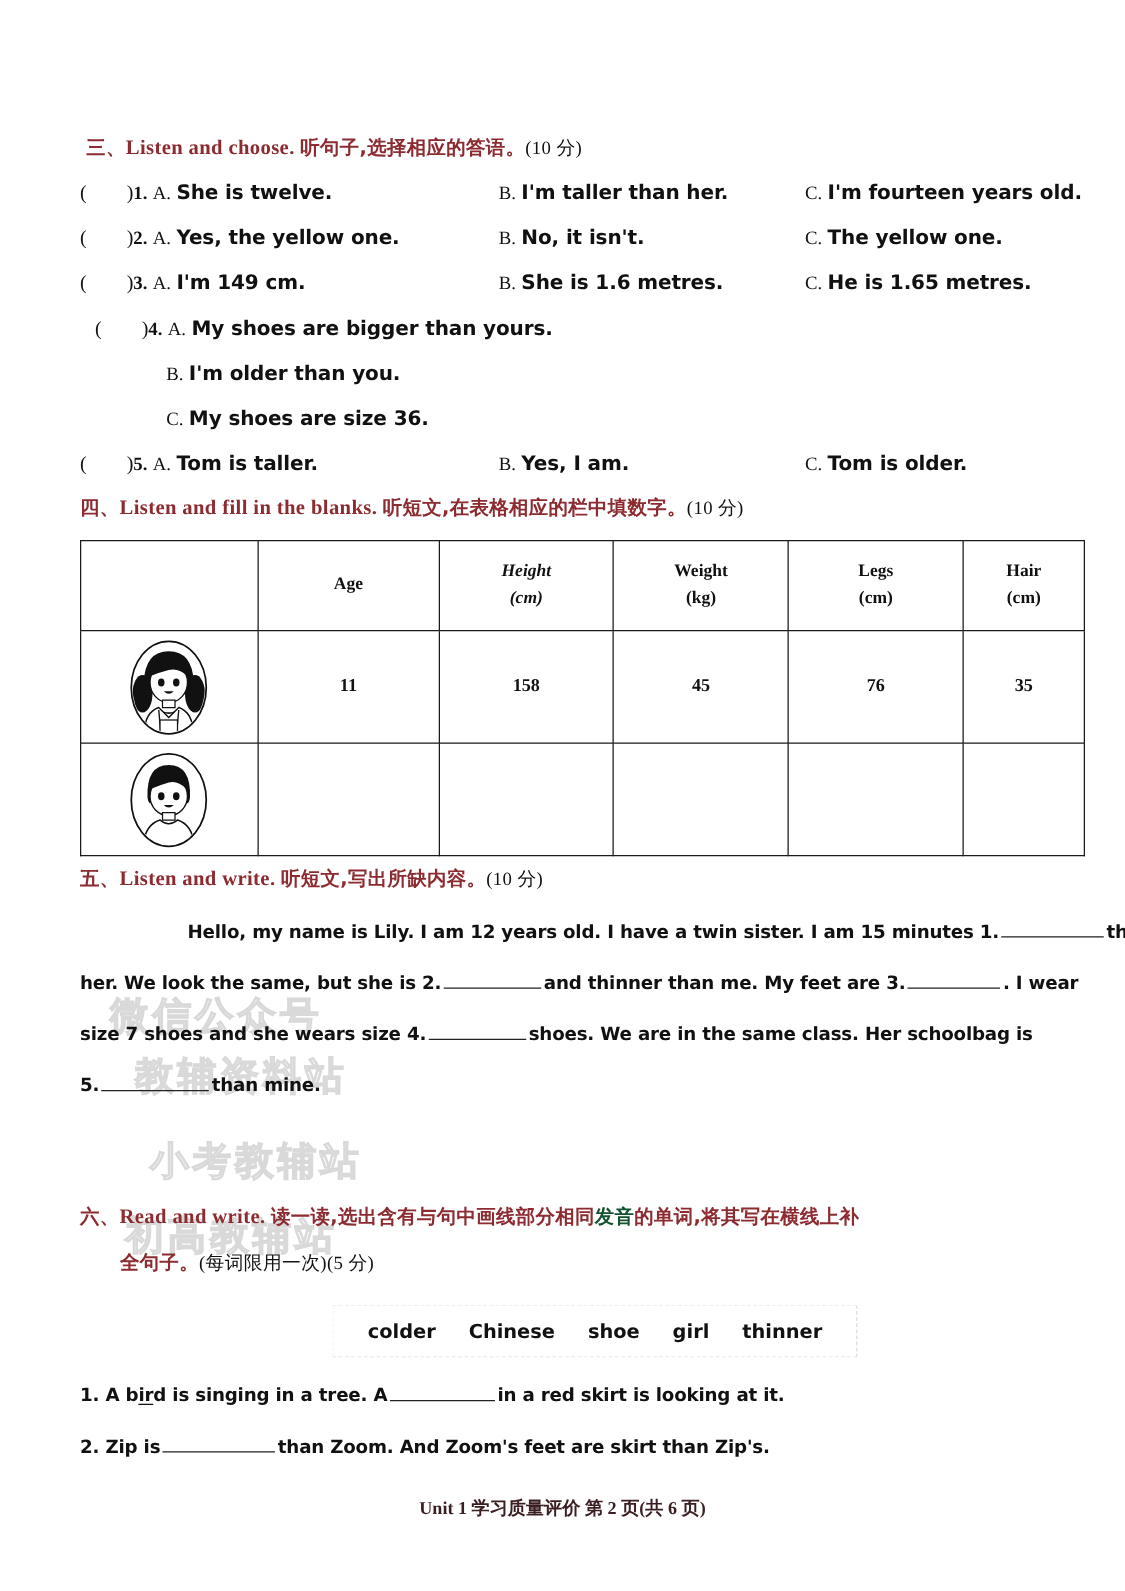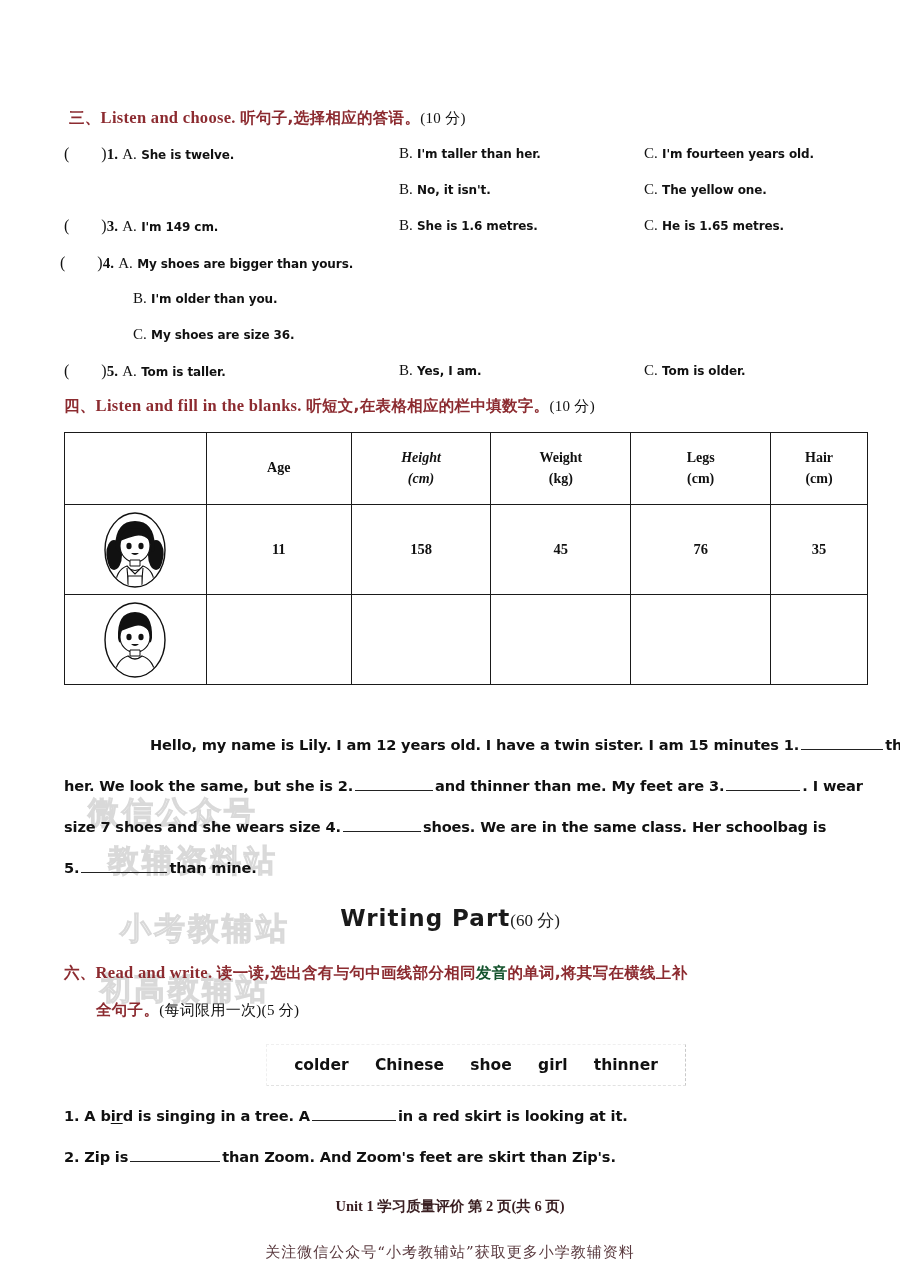--- a/index.html
+++ b/index.html
@@ -51,21 +51,21 @@
     font-size: 15px;
   }
   .sec-head .em { color: #14532d; }
 
   
   .row { position: absolute; font-size: 15.5px; white-space: nowrap; z-index: 2; }
   .paren { font-family: "Liberation Serif", serif; font-size: 16px; }
   .qnum  { font-family: "Liberation Serif", serif; font-weight: 700; font-size: 15px; }
   .opt   { position: absolute; white-space: nowrap; font-size: 15.5px; }
   .ol    { font-family: "Liberation Serif", serif; font-size: 15px; }
-  .otxt  { font-family: "DejaVu Sans", sans-serif; font-weight: 600; font-size: 12px; letter-spacing: -0.1px; }
+  .otxt  { font-family: "DejaVu Sans", sans-serif; font-weight: 600; font-size: 16px; letter-spacing: -0.1px; }
 
   
   .tbl {
     position: absolute;
     left: 64px; top: 432px;
     width: 804px;
     border-collapse: collapse;
     z-index: 2;
     background: #fff;
   }
@@ -189,20 +189,25 @@
   </div>
   <div class="opt" style="left:399px; top:144px;">
     <span class="ol">B.</span>
     <span class="otxt">I'm taller than her.</span>
   </div>
   <div class="opt" style="left:644px; top:144px;">
     <span class="ol">C.</span>
     <span class="otxt">I'm fourteen years old.</span>
   </div>
 
+  <div class="row" style="left:64px; top:180px;">
+    <span class="paren">(　　)</span><span class="qnum">2.</span>
+    <span class="ol">A.</span>
+    <span class="otxt">Yes, the yellow one.</span>
+  </div>
   <div class="opt" style="left:399px; top:180px;">
     <span class="ol">B.</span>
     <span class="otxt">No, it isn't.</span>
   </div>
   <div class="opt" style="left:644px; top:180px;">
     <span class="ol">C.</span>
     <span class="otxt">The yellow one.</span>
   </div>
 
   <div class="row" style="left:64px; top:216px;">
@@ -212,21 +217,21 @@
   </div>
   <div class="opt" style="left:399px; top:216px;">
     <span class="ol">B.</span>
     <span class="otxt">She is 1.6 metres.</span>
   </div>
   <div class="opt" style="left:644px; top:216px;">
     <span class="ol">C.</span>
     <span class="otxt">He is 1.65 metres.</span>
   </div>
 
-  <div class="row" style="left:60px; top:253px;">
+  <div class="row" style="left:76px; top:253px;">
     <span class="paren">(　　)</span><span class="qnum">4.</span>
     <span class="ol">A.</span>
     <span class="otxt">My shoes are bigger than yours.</span>
   </div>
   <div class="opt" style="left:133px; top:289px;">
     <span class="ol">B.</span>
     <span class="otxt">I'm older than you.</span>
   </div>
   <div class="opt" style="left:133px; top:325px;">
     <span class="ol">C.</span>
@@ -344,40 +349,41 @@
         </td>
         <td></td>
         <td></td>
         <td></td>
         <td></td>
         <td></td>
       </tr>
     </tbody>
   </table>
 
+  <div class="sec-head" style="left:64px; top:693px;">
+    <span class="cn">五、</span><span>Listen and write.</span>
+    <span class="cn">听短文,写出所缺内容。</span><span class="pts">(10 分)</span>
+  </div>
 
   <div class="psg" style="left:150px; top:735px;">
     <span>Hello, my name is Lily. I am 12 years old. I have a twin sister. I am 15 minutes 1.</span><span class="blank" style="width:82px;"></span><span>than</span>
   </div>
 
   <div class="psg" style="left:64px; top:776px;">
     <span>her. We look the same, but she is 2.</span><span class="blank" style="width:78px;"></span><span>and thinner than me. My feet are 3.</span><span class="blank" style="width:74px;"></span><span>. I wear</span>
   </div>
 
   <div class="psg" style="left:64px; top:817px;">
     <span>size 7 shoes and she wears size 4.</span><span class="blank" style="width:78px;"></span><span>shoes. We are in the same class. Her schoolbag is</span>
   </div>
 
   <div class="psg" style="left:64px; top:858px;">
     <span>5.</span><span class="blank" style="width:86px;"></span><span>than mine.</span>
   </div>
 
-  <div class="wtitle">
-    <span>Writing   Part</span><span class="pts">(60 分)</span>
-  </div>
 
   <div class="sec-head" style="left:64px; top:963px;">
     <span class="cn">六、</span><span>Read and write.</span>
     <span class="cn">读一读,选出含有与句中画线部分相同</span><span class="cn em">发音</span><span class="cn">的单词,将其写在横线上补</span>
   </div>
   <div class="sec-head" style="left:96px; top:1000px;">
     <span class="cn">全句子。</span><span class="pts">(每词限用一次)(5 分)</span>
   </div>
 
   <div class="bank">
@@ -392,15 +398,14 @@
     <span>1.</span>
     <span>A b</span><u class="ul">ir</u><span>d is singing in a tree. A</span><span class="blank" style="width:84px;"></span><span>in a red skirt is looking at it.</span>
   </div>
 
   <div class="psg" style="left:64px; top:1147px;">
     <span>2.</span>
     <span>Zip is</span><span class="blank" style="width:90px;"></span><span>than Zoom. And Zoom's feet are skirt than Zip's.</span>
   </div>
 
   <div class="footer">Unit 1 学习质量评价   第 2 页(共 6 页)</div>
-  <div class="promo">关注微信公众号“小考教辅站”获取更多小学教辅资料</div>
 
 </div>
 
 </body></html>

